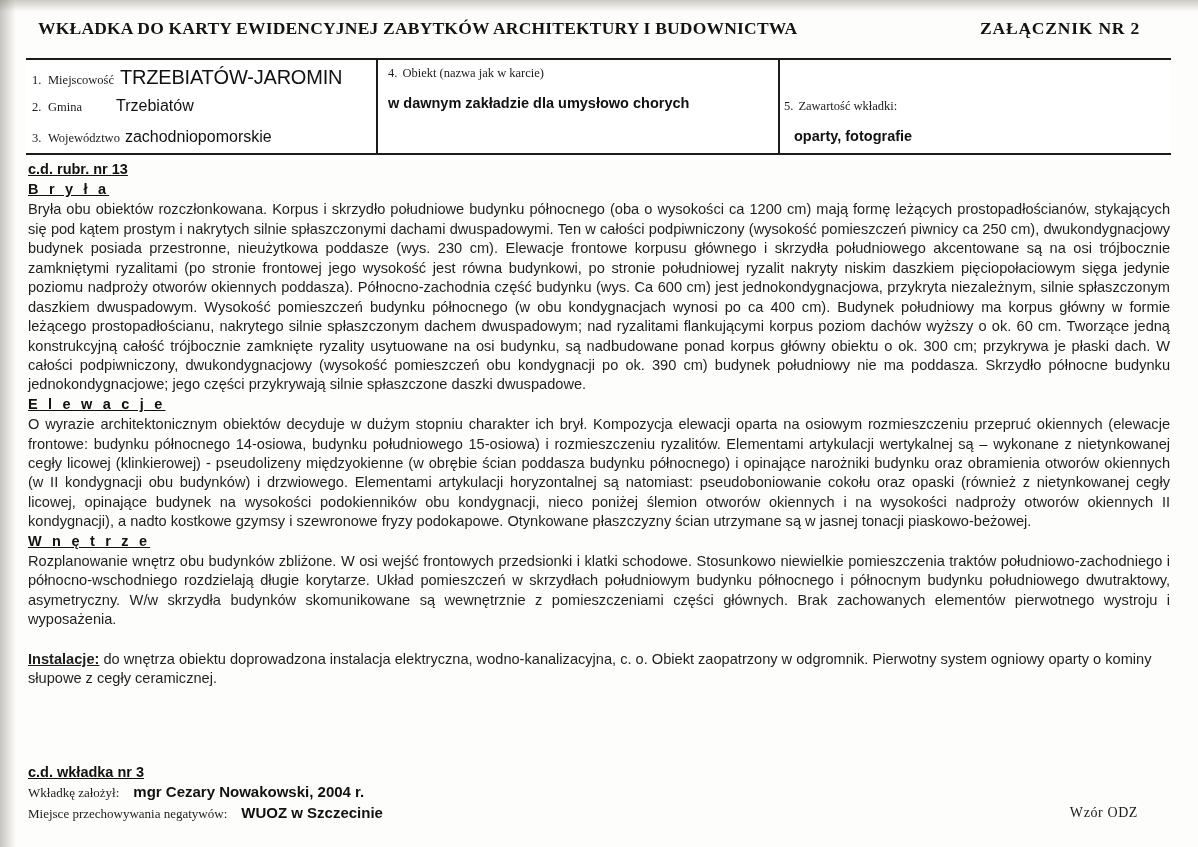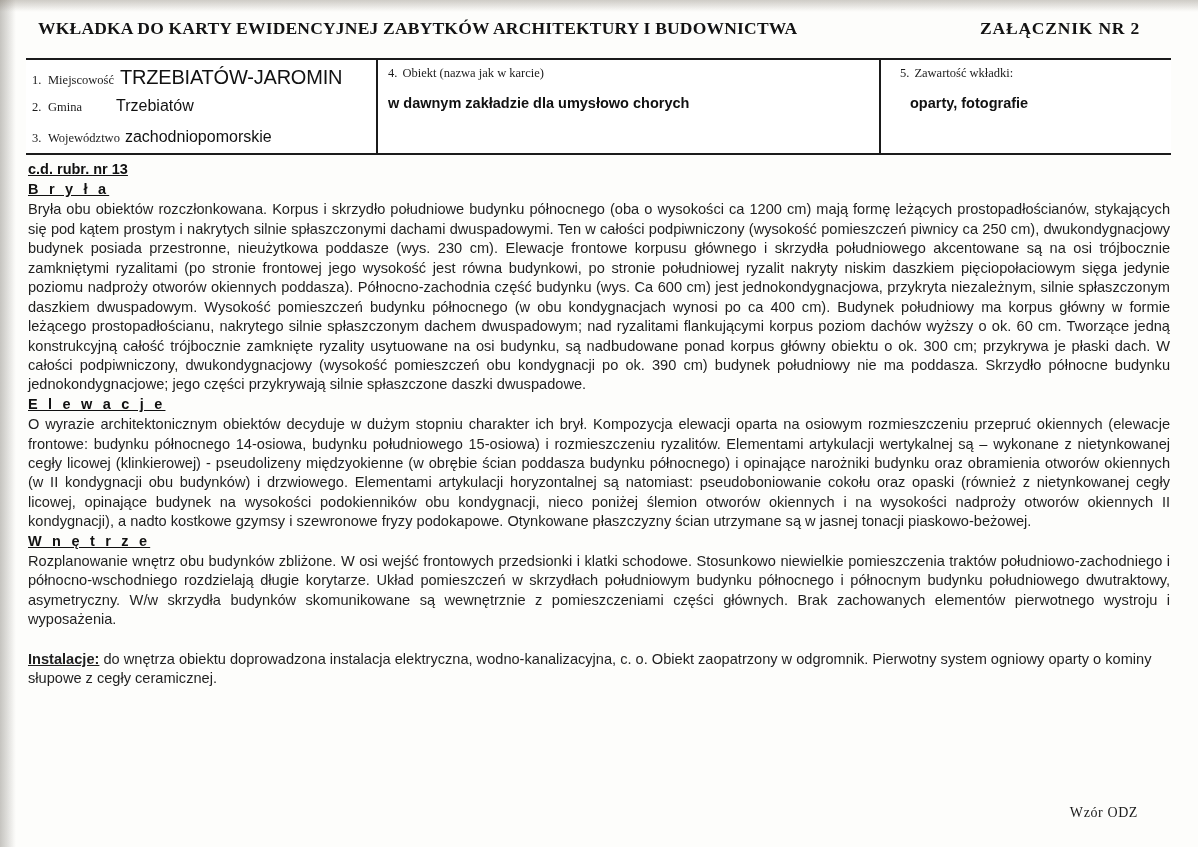--- a/index.html
+++ b/index.html
@@ -77,27 +77,28 @@
   .hcell {
     box-sizing: border-box;
     position: relative;
   }
   .hcell-left {
     width: 352px;
     border-right: 2px solid #1b1b1b;
     padding: 6px 4px 4px 6px;
   }
   .hcell-mid {
-    width: 503px;
+    width: 402px;
     border-right: 2px solid #1b1b1b;
     padding: 6px 8px 4px 10px;
   }
   .hcell-right {
     flex: 1;
-    padding: 6px 8px 4px 19px;
+    padding: 6px 8px 4px 4px;
+    margin-top: 33px;
   }
 
   .field-line {
     display: flex;
     align-items: baseline;
     margin-bottom: 2px;
     height: 29px;
   }
   .field-num {
     font-family: "Liberation Serif", serif;
@@ -307,20 +308,31 @@
 
       <div><span class="sec-head spaced">W n ę t r z e</span></div>
       <p class="para">Rozplanowanie wnętrz obu budynków zbliżone. W osi wejść frontowych przedsionki i klatki schodowe. Stosunkowo niewielkie pomieszczenia traktów południowo-zachodniego i północno-wschodniego rozdzielają długie korytarze. Układ pomieszczeń w skrzydłach południowym budynku północnego i północnym budynku południowego dwutraktowy, asymetryczny. W/w skrzydła budynków skomunikowane są wewnętrznie z pomieszczeniami części głównych. Brak zachowanych elementów pierwotnego wystroju i wyposażenia.</p>
 
       <p class="para nj">
         <span class="inst-lead">Instalacje:</span><span> do wnętrza obiektu doprowadzona instalacja elektryczna, wodno-kanalizacyjna, c. o. Obiekt zaopatrzony w odgromnik. Pierwotny system ogniowy oparty o  kominy słupowe z cegły ceramicznej.</span>
       </p>
 
     </div>
 
+    <div class="footer">
+      <div><span class="foot-head">c.d. wkładka nr 3</span></div>
+      <div class="foot-line">
+        <span class="foot-label">Wkładkę założył:</span>
+        <span class="foot-value">mgr Cezary Nowakowski, 2004 r.</span>
+      </div>
+      <div class="foot-line">
+        <span class="foot-label">Miejsce przechowywania negatywów:</span>
+        <span class="foot-value">WUOZ w Szczecinie</span>
+      </div>
+    </div>
 
     <div class="wzor">Wzór   ODZ</div>
 
     <div class="edge-shadow-left"></div>
     <div class="edge-shadow-top"></div>
 
   </div>
 </div>
 
 </body></html>

